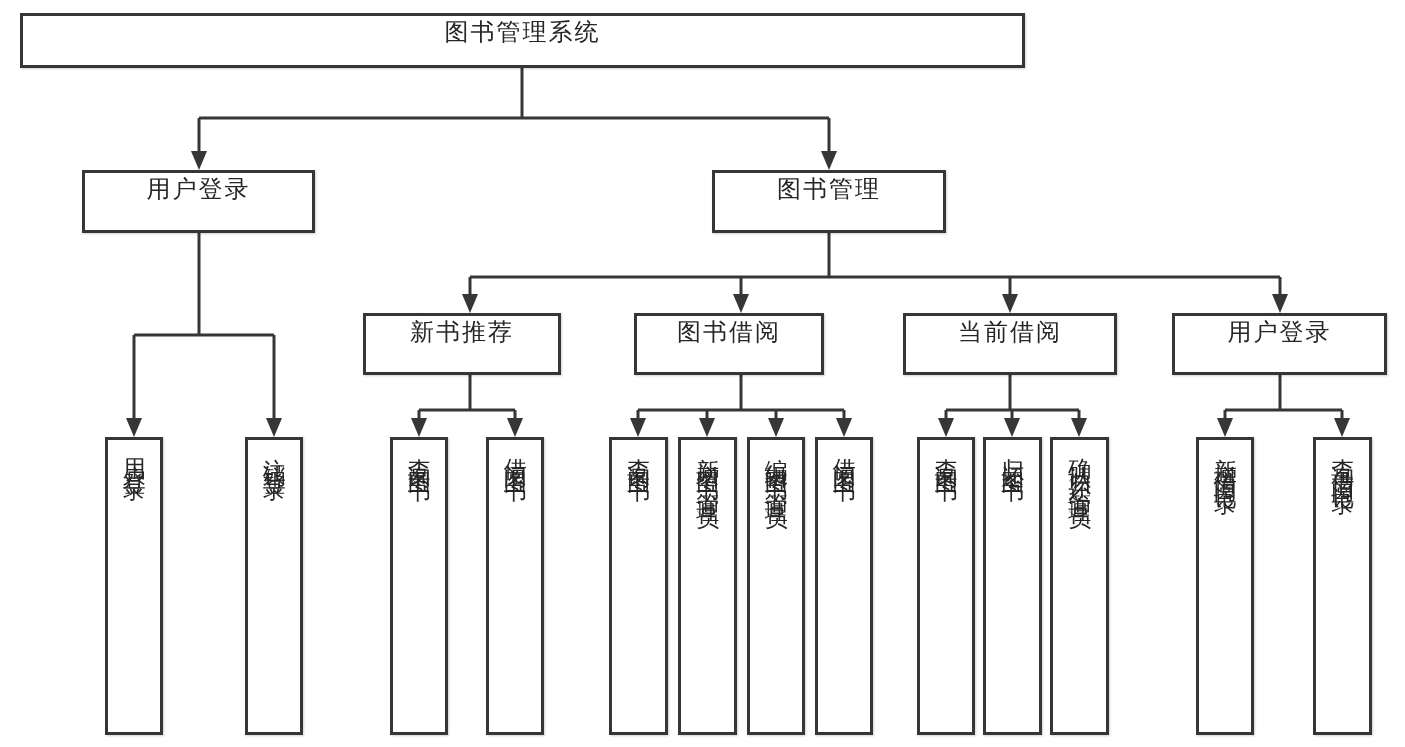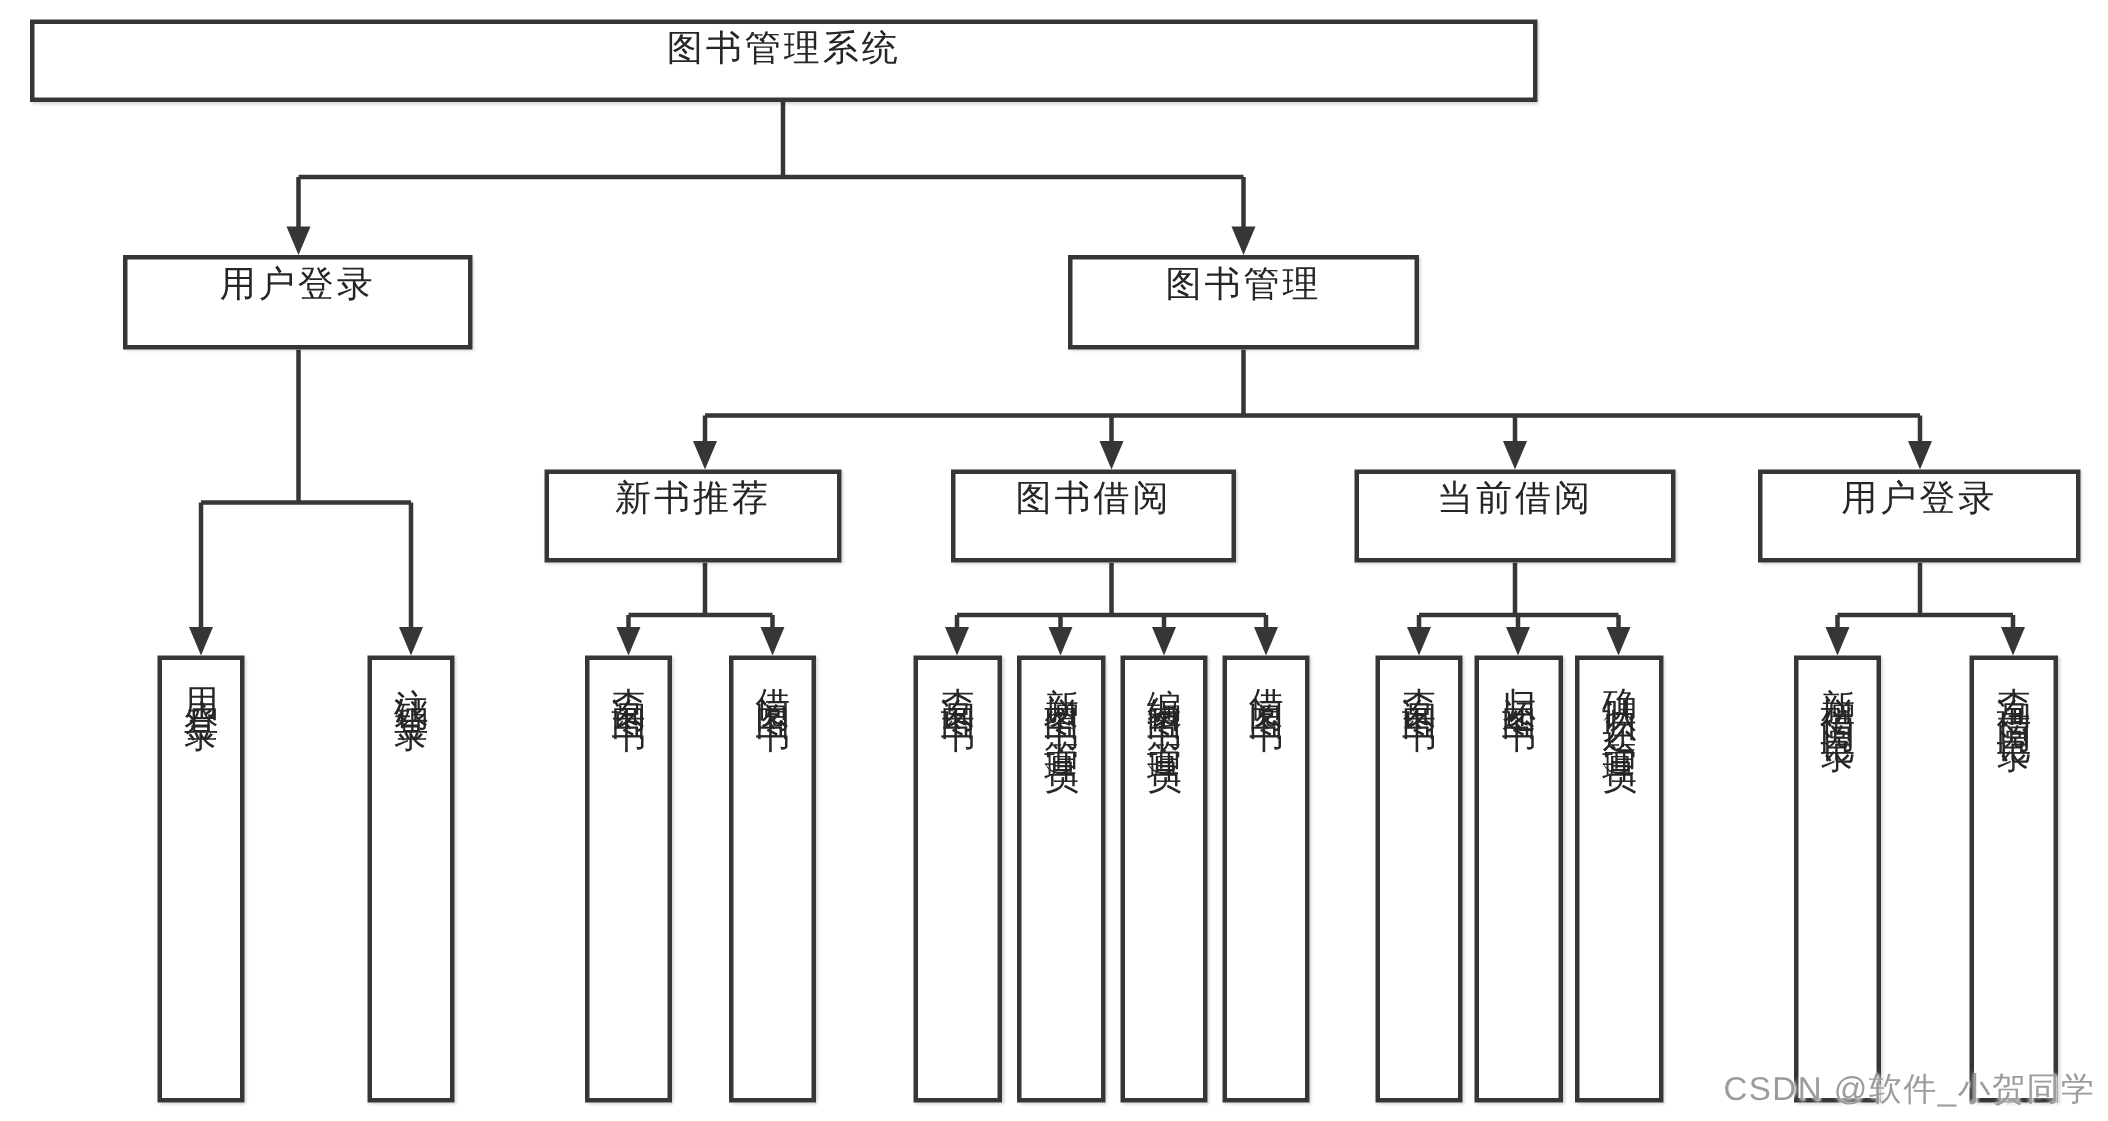--- a/index.html
+++ b/index.html
@@ -145,15 +145,14 @@
     <span>确认归还（管理员）</span>
   </div>
 
   <div class="vbox" style="left:1196px;top:437px;width:58px;height:298px">
     <span>新增借阅记录</span>
   </div>
   <div class="vbox" style="left:1313px;top:437px;width:59px;height:298px">
     <span>查询借阅记录</span>
   </div>
 
-  <div class="watermark">CSDN @软件_小贺同学</div>
 
 </div>
 
 </body></html>

